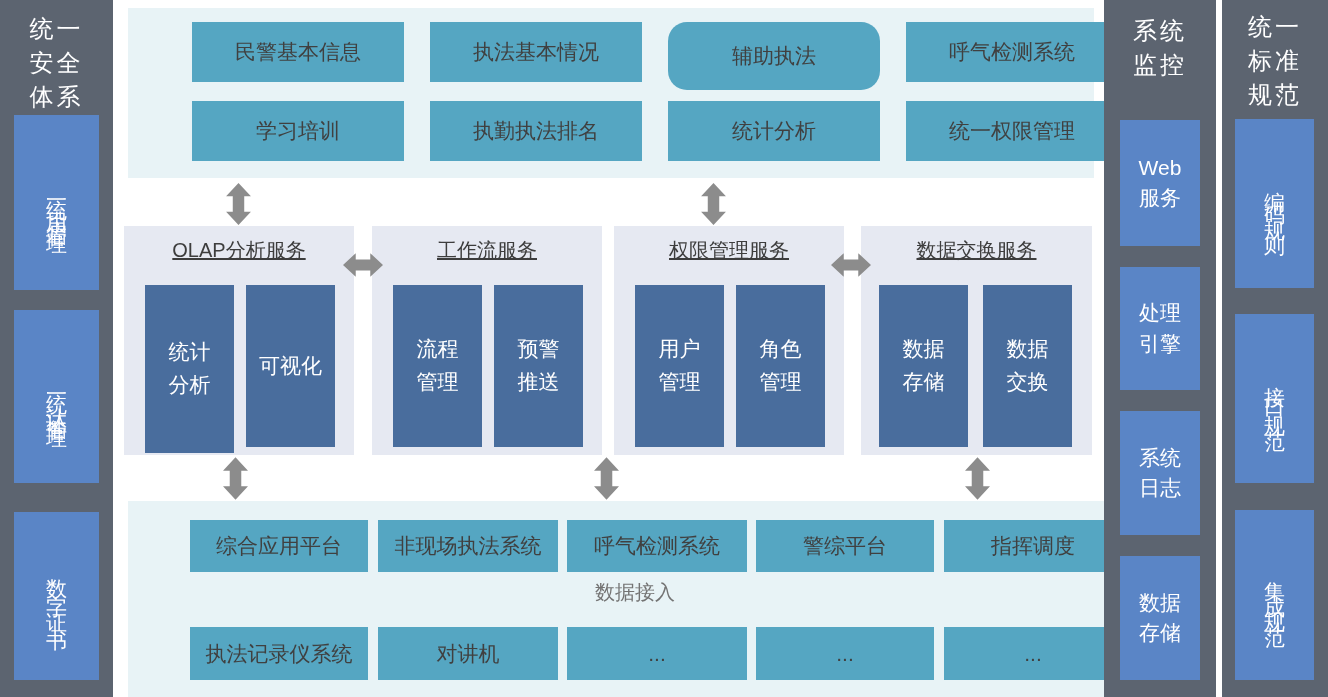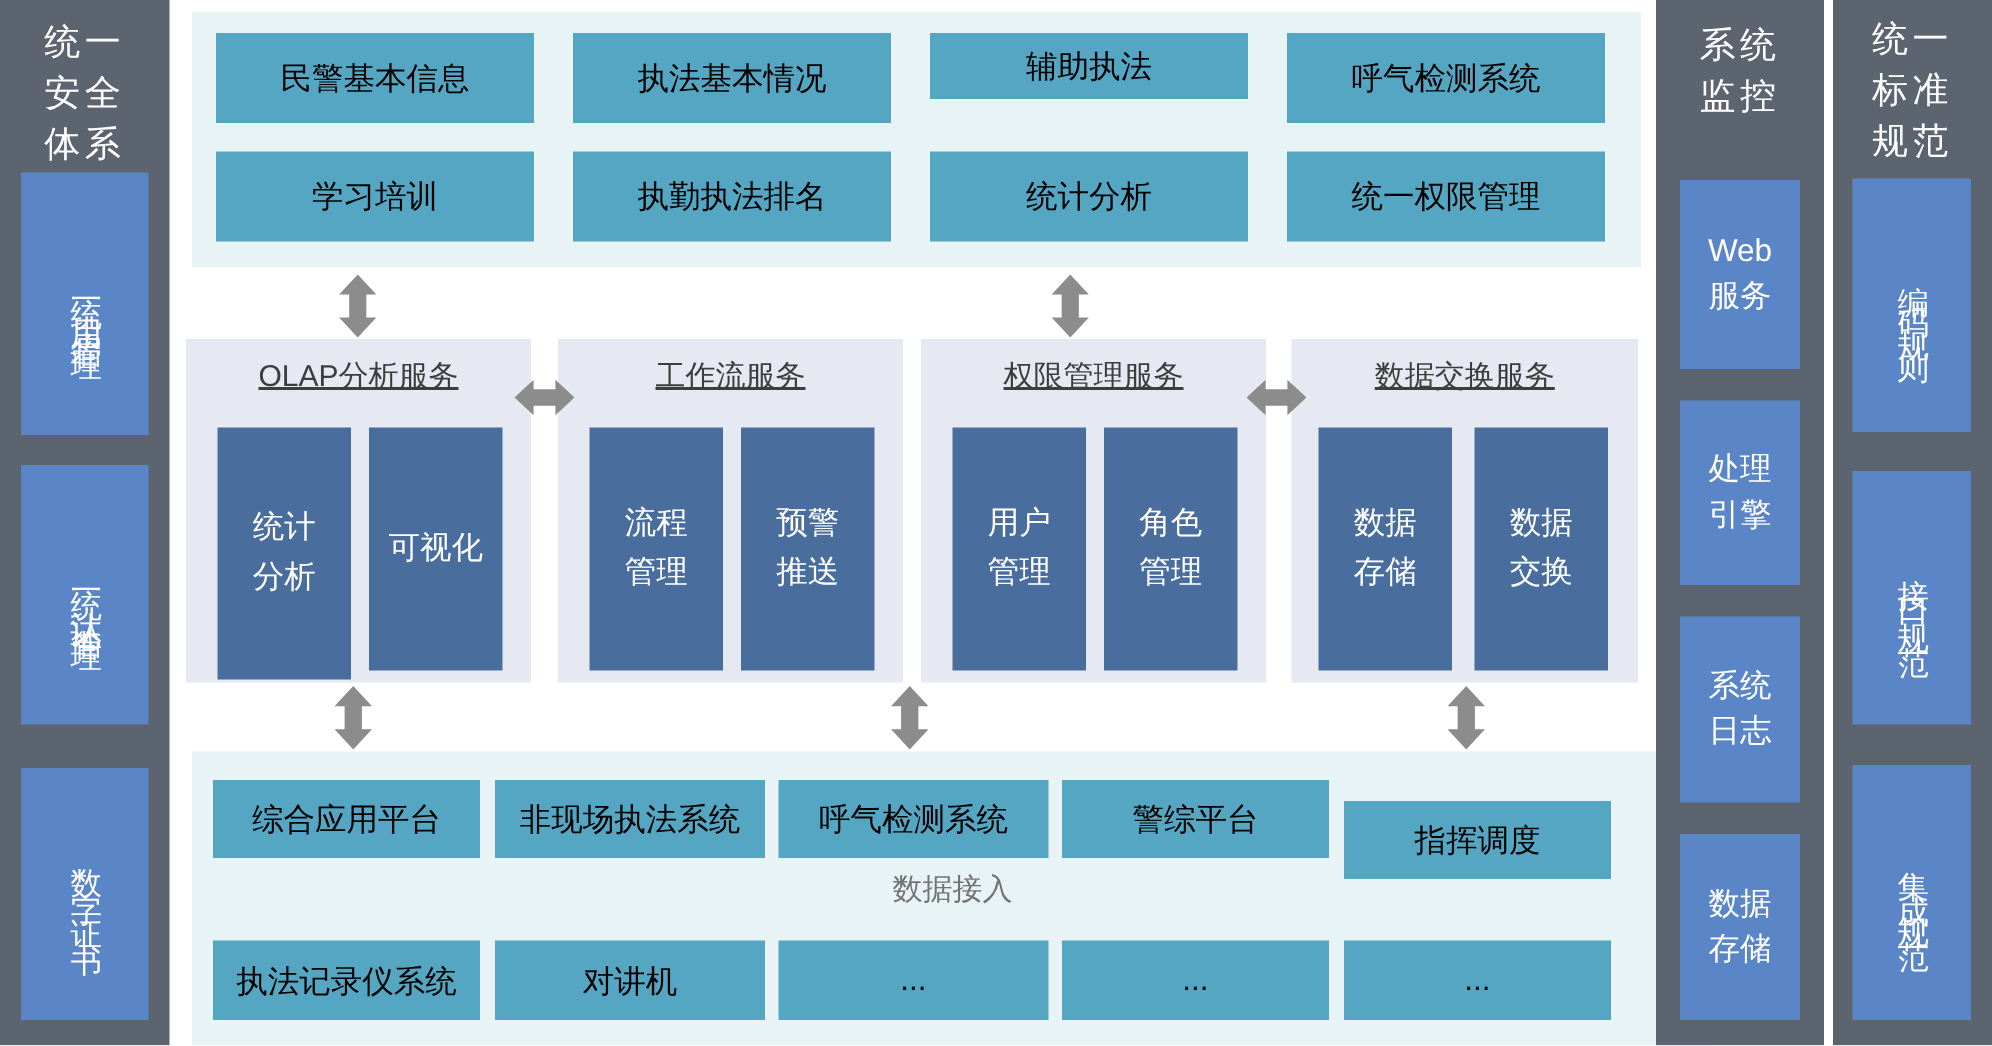--- a/index.html
+++ b/index.html
@@ -22,22 +22,22 @@
   }
   .vtext{writing-mode:vertical-rl;text-orientation:upright;}
   .ls-6{letter-spacing:7px;}
   .ls-4{letter-spacing:17px;}
   .ls-std{letter-spacing:15px;}
   .twoline{white-space:pre-line;line-height:1.45;}
   
   .cyan-panel{background:#e8f3f6;}
   .lav-panel{background:#e6e9f2;}
   .teal-box{
-    background:#55a6c2;color:#000000;display:flex;align-items:center;justify-content:center;
-    font-size:21px;text-align:center;
+    background:#55a6c2;color:#404040;display:flex;align-items:center;justify-content:center;
+    font-size:21px;text-align:center;margin-left:48px;
   }
   .panel-title{
     color:#3d3d3d;font-size:20px;text-align:center;width:100%;text-decoration:underline;
   }
   .navy-box{
     background:#496d9d;color:#ffffff;display:flex;align-items:center;justify-content:center;
     font-size:21px;text-align:center;white-space:pre-line;line-height:1.55;
   }
   .ink-label{color:#737373;font-size:20px;text-align:center;width:100%;}
   .arrow svg{display:block;}
@@ -62,21 +62,21 @@
     </div>
   </div>
 
   <div class="abs cyan-panel" style="left:128px;top:8px;width:966px;height:170px;">
     <div class="abs teal-box" style="left:16px;top:14px;width:212px;height:60px;">
         <span>民警基本信息</span>
       </div>
     <div class="abs teal-box" style="left:254px;top:14px;width:212px;height:60px;">
         <span>执法基本情况</span>
       </div>
-    <div class="abs teal-box" style="left:492px;top:14px;width:212px;height:44px;">
+    <div class="abs teal-box" style="left:492px;top:14px;width:212px;height:68px;border-radius:19px;">
         <span>辅助执法</span>
       </div>
     <div class="abs teal-box" style="left:730px;top:14px;width:212px;height:60px;">
         <span>呼气检测系统</span>
       </div>
     <div class="abs teal-box" style="left:16px;top:93px;width:212px;height:60px;">
         <span>学习培训</span>
       </div>
     <div class="abs teal-box" style="left:254px;top:93px;width:212px;height:60px;">
         <span>执勤执法排名</span>
@@ -126,21 +126,21 @@
       </div>
     <div class="abs teal-box" style="left:202px;top:19px;width:180px;height:52px;">
         <span>非现场执法系统</span>
       </div>
     <div class="abs teal-box" style="left:391px;top:19px;width:180px;height:52px;">
         <span>呼气检测系统</span>
       </div>
     <div class="abs teal-box" style="left:580px;top:19px;width:178px;height:52px;">
         <span>警综平台</span>
       </div>
-    <div class="abs teal-box" style="left:768px;top:33px;width:178px;height:52px;align-items:center;">
+    <div class="abs teal-box" style="left:768px;top:19px;width:178px;height:52px;align-items:center;">
         <span>指挥调度</span>
       </div>
 
     <div class="abs ink-label" style="left:0;top:78px;">数据接入</div>
 
     <div class="abs teal-box" style="left:14px;top:126px;width:178px;height:53px;">
         <span>执法记录仪系统</span>
       </div>
     <div class="abs teal-box" style="left:202px;top:126px;width:180px;height:53px;">
         <span>对讲机</span>

